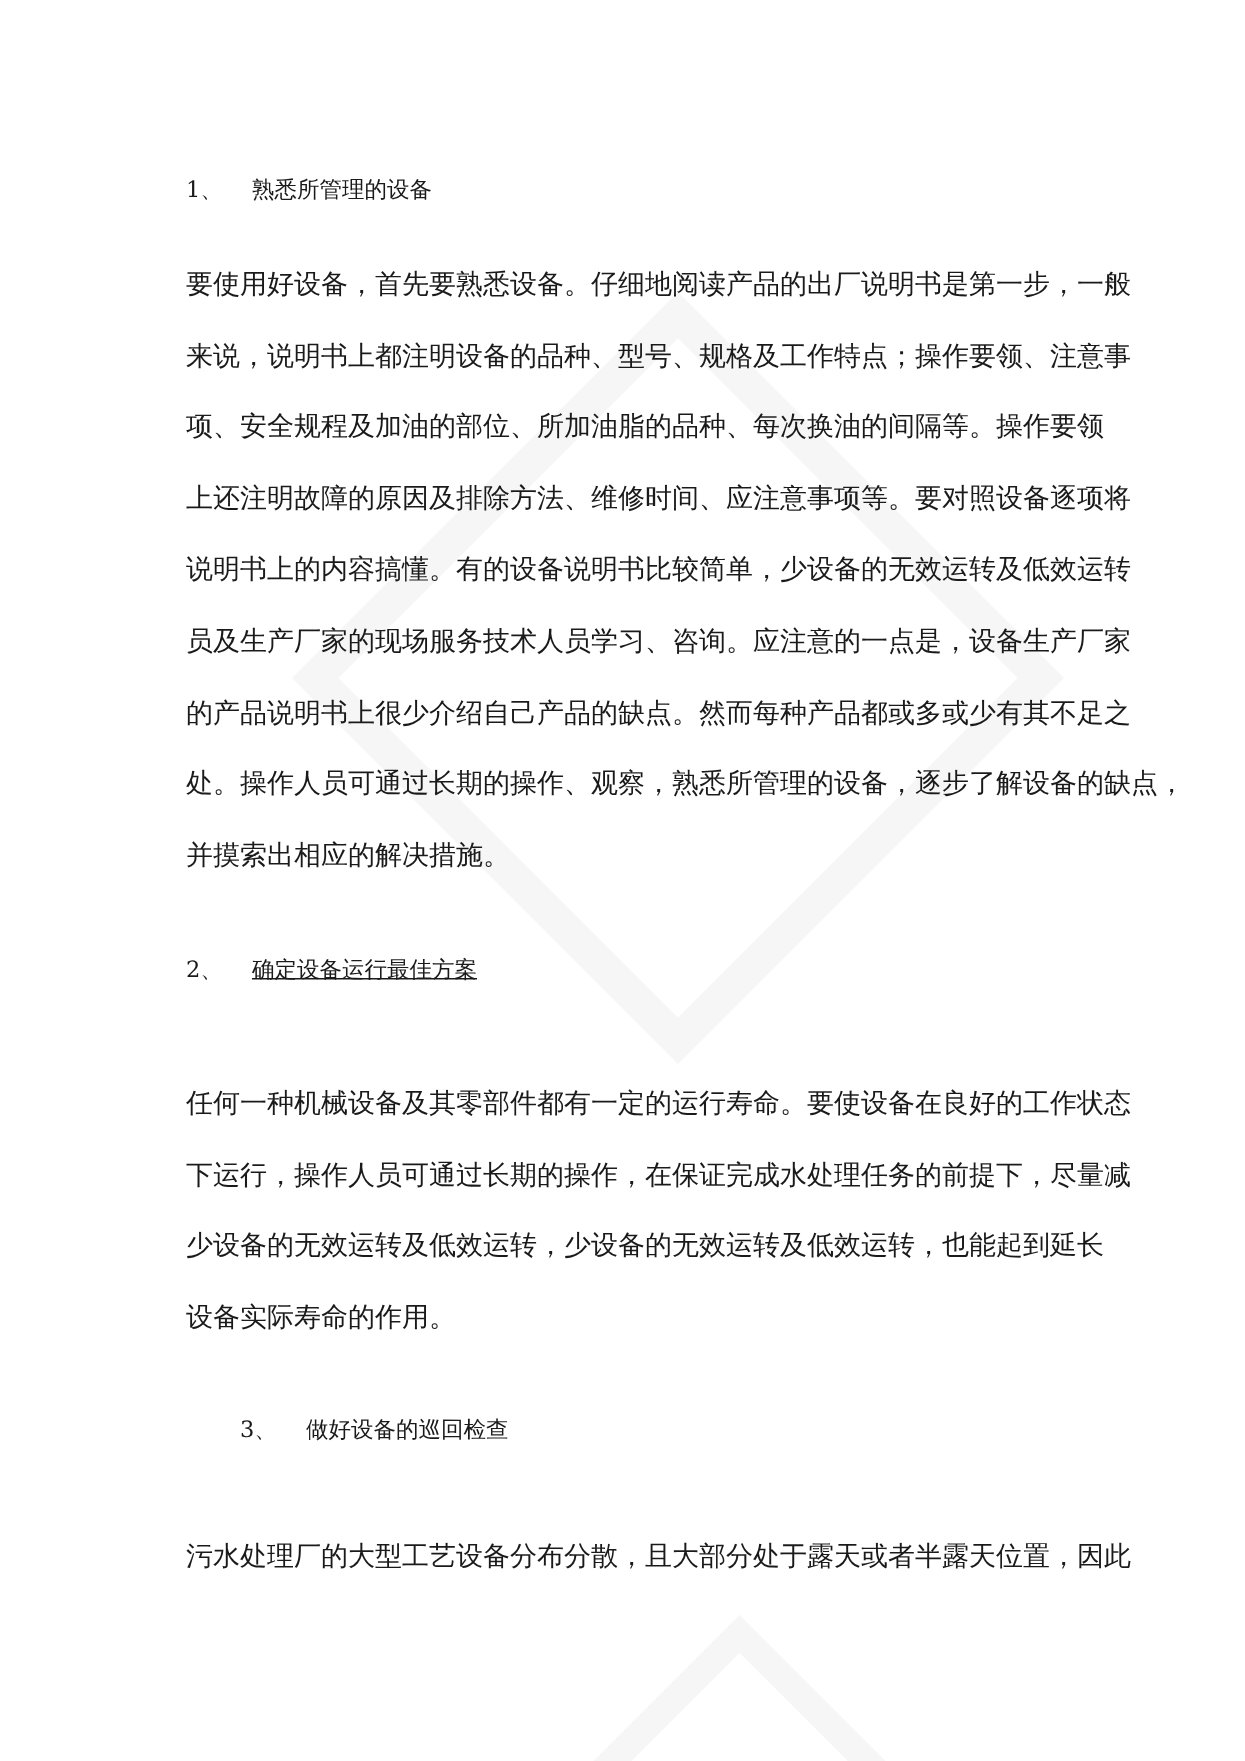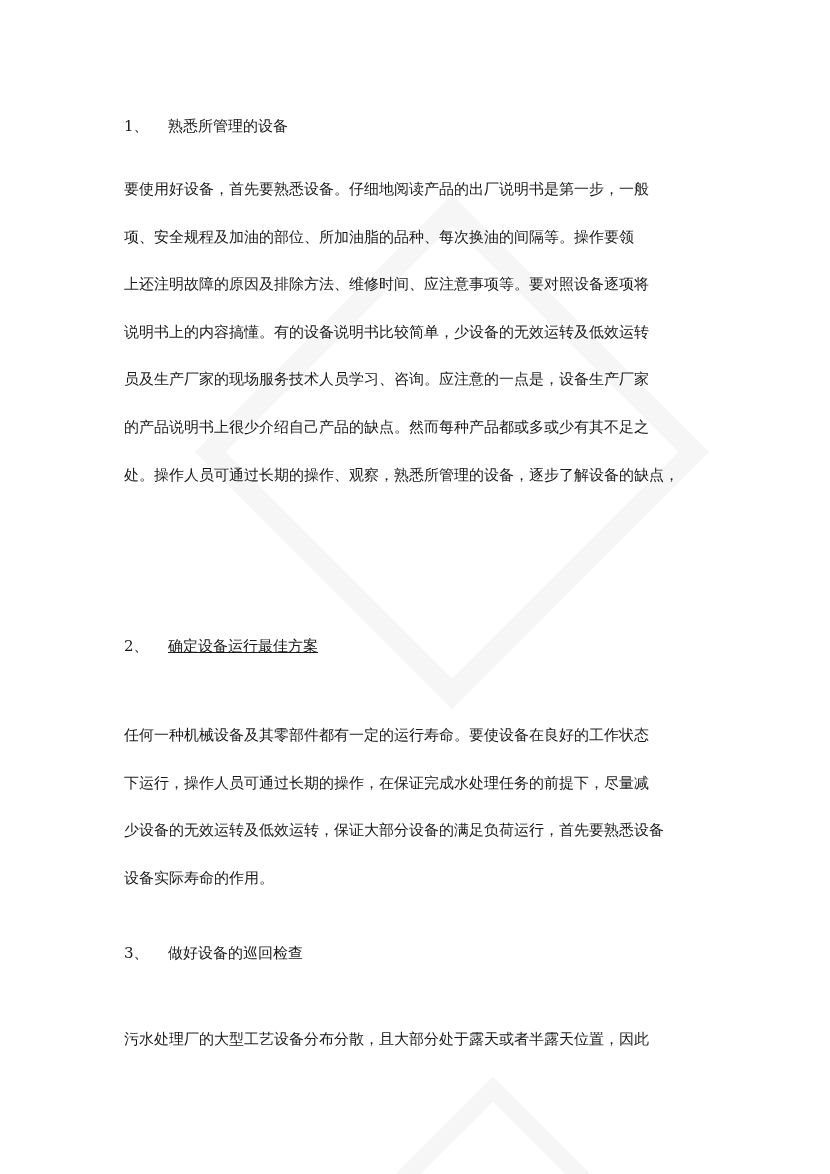--- a/index.html
+++ b/index.html
@@ -49,21 +49,21 @@
       z-index: 1;
     }
     .heading .num {
       display: inline-block;
       width: 44px;
     }
     .para {
       position: absolute;
       left: 124px;
       width: 586px;
-      font-size: 15px;
+      font-size: 18px;
       line-height: 47.6px;
       text-align: justify;
       z-index: 1;
     }
     .para .line {
       display: block;
       white-space: nowrap;
       height: 47.6px;
     }
   </style>
@@ -74,40 +74,42 @@
 
   <div class="watermark wm1"></div>
   <div class="watermark wm2"></div>
 
   <div class="heading" style="top:116px;">
     <span class="num">1、</span><span>熟悉所管理的设备</span>
   </div>
 
   <div class="para" style="top:166px;">
     <span class="line">要使用好设备，首先要熟悉设备。仔细地阅读产品的出厂说明书是第一步，一般</span>
+    <span class="line">来说，说明书上都注明设备的品种、型号、规格及工作特点；操作要领、注意事</span>
     <span class="line">项、安全规程及加油的部位、所加油脂的品种、每次换油的间隔等。操作要领</span>
     <span class="line">上还注明故障的原因及排除方法、维修时间、应注意事项等。要对照设备逐项将</span>
     <span class="line">说明书上的内容搞懂。有的设备说明书比较简单，少设备的无效运转及低效运转</span>
     <span class="line">员及生产厂家的现场服务技术人员学习、咨询。应注意的一点是，设备生产厂家</span>
     <span class="line">的产品说明书上很少介绍自己产品的缺点。然而每种产品都或多或少有其不足之</span>
     <span class="line">处。操作人员可通过长期的操作、观察，熟悉所管理的设备，逐步了解设备的缺点，</span>
+    <span class="line">并摸索出相应的解决措施。</span>
   </div>
 
   <div class="heading" style="top:636px;text-decoration:underline;">
     <span class="num">2、</span><span>确定设备运行最佳方案</span>
   </div>
 
   <div class="para" style="top:712px;">
     <span class="line">任何一种机械设备及其零部件都有一定的运行寿命。要使设备在良好的工作状态</span>
     <span class="line">下运行，操作人员可通过长期的操作，在保证完成水处理任务的前提下，尽量减</span>
-    <span class="line">少设备的无效运转及低效运转，保证大部分设备的满足负荷运行，首先要熟悉设备</span>
+    <span class="line">少设备的无效运转及低效运转，少设备的无效运转及低效运转，也能起到延长</span>
     <span class="line">设备实际寿命的作用。</span>
   </div>
 
-  <div class="heading" style="top:943px;">
+  <div class="heading" style="top:943px;margin-left:36px;">
     <span class="num">3、</span><span>做好设备的巡回检查</span>
   </div>
 
-  <div class="para" style="top:1016px;">
+  <div class="para" style="top:1016px;font-family:Liberation Mono, monospace;">
     <span class="line">污水处理厂的大型工艺设备分布分散，且大部分处于露天或者半露天位置，因此</span>
   </div>
 
 </div>
 
 </body></html>

